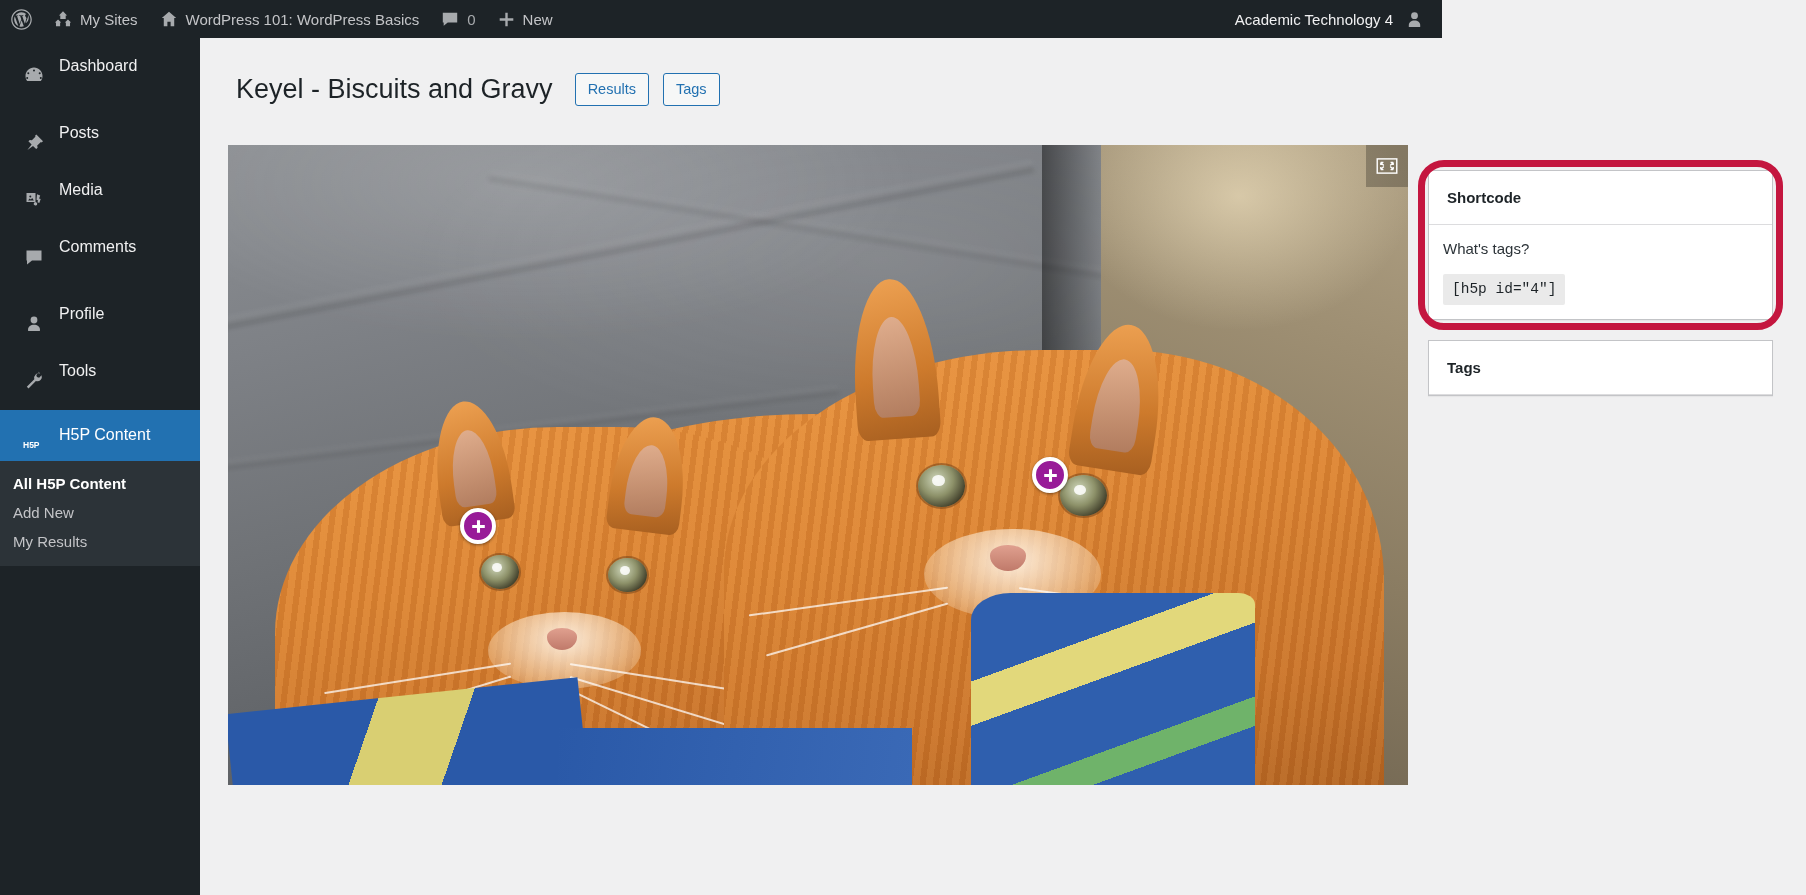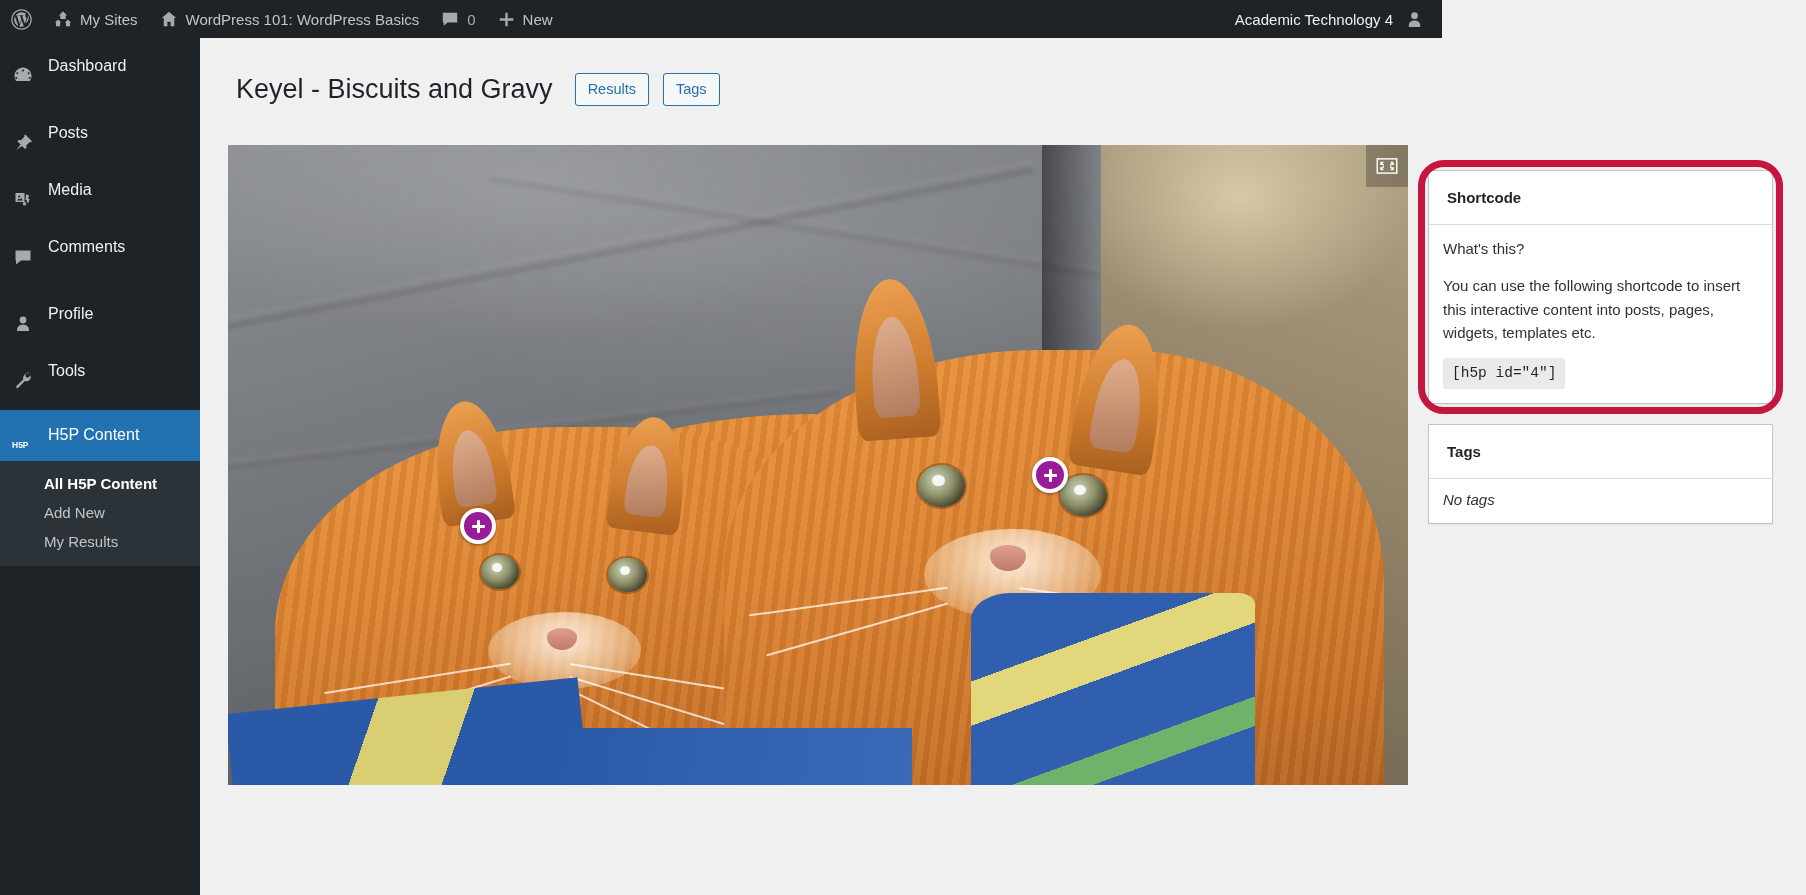--- a/index.html
+++ b/index.html
@@ -38,21 +38,21 @@
   #sidebar {
     position: absolute; top: 38px; left: 0;
     width: 200px; height: 857px;
     background: #1d2327;
     z-index: 40;
   }
   .menu-item {
     position: relative;
     display: flex; align-items: center;
     gap: 14px;
-    padding: 9px 0 9px 12px;
+    padding: 9px 0 9px 23px;
     color: #f0f0f1;
     font-size: 16px;
     line-height: 1.4;
     cursor: pointer;
     text-decoration: none;
   }
   .menu-item .m-icon { width: 22px; display: flex; align-items: center; justify-content: center; flex: 0 0 22px; margin-top: 19px; }
   .menu-item .m-icon svg { display: block; fill: #a7aaad; }
   .menu-item.current {
     background: #2271b1;
@@ -69,21 +69,20 @@
   }
   .menu-sep { height: 10px; }
   .submenu { background: #2c3338; padding: 8px 0 10px 0; }
   .submenu a {
     display: block;
     padding: 6px 0 6px 13px;
     font-size: 15px;
     color: #c3c4c7;
     text-decoration: none;
     cursor: pointer;
-    margin-left: 31px;
   }
   .submenu a.current { color: #fff; font-weight: 700; }
   .collapse-row {
     display: flex; align-items: center; gap: 14px;
     padding: 12px 0 12px 13px;
     color: #c3c4c7; font-size: 15px; cursor: pointer;
     margin-top: 12px;
   }
   .collapse-row .m-icon svg { fill: #a7aaad; }
 
@@ -541,32 +540,28 @@
     </div>
 
     <div class="col-side">
 
       <div class="postbox">
         <div class="highlight-ring"></div>
         <div class="postbox-head">
           <h2 class="postbox-title">Shortcode</h2>
         </div>
         <div class="postbox-body">
-          <p>What's this?</p>
-          <p>You can use the following shortcode to insert this interactive content into posts, pages, widgets, templates etc.</p>
+          <p>What's tags?</p>
           <p>
             <code class="shortcode">[h5p id="4"]</code>
           </p>
         </div>
       </div>
 
       <div class="postbox">
         <div class="postbox-head">
           <h2 class="postbox-title">Tags</h2>
         </div>
-        <div class="postbox-body">
-          <span class="no-tags">No tags</span>
-        </div>
       </div>
 
     </div>
   </div>
 </main>
 
 </body></html>

